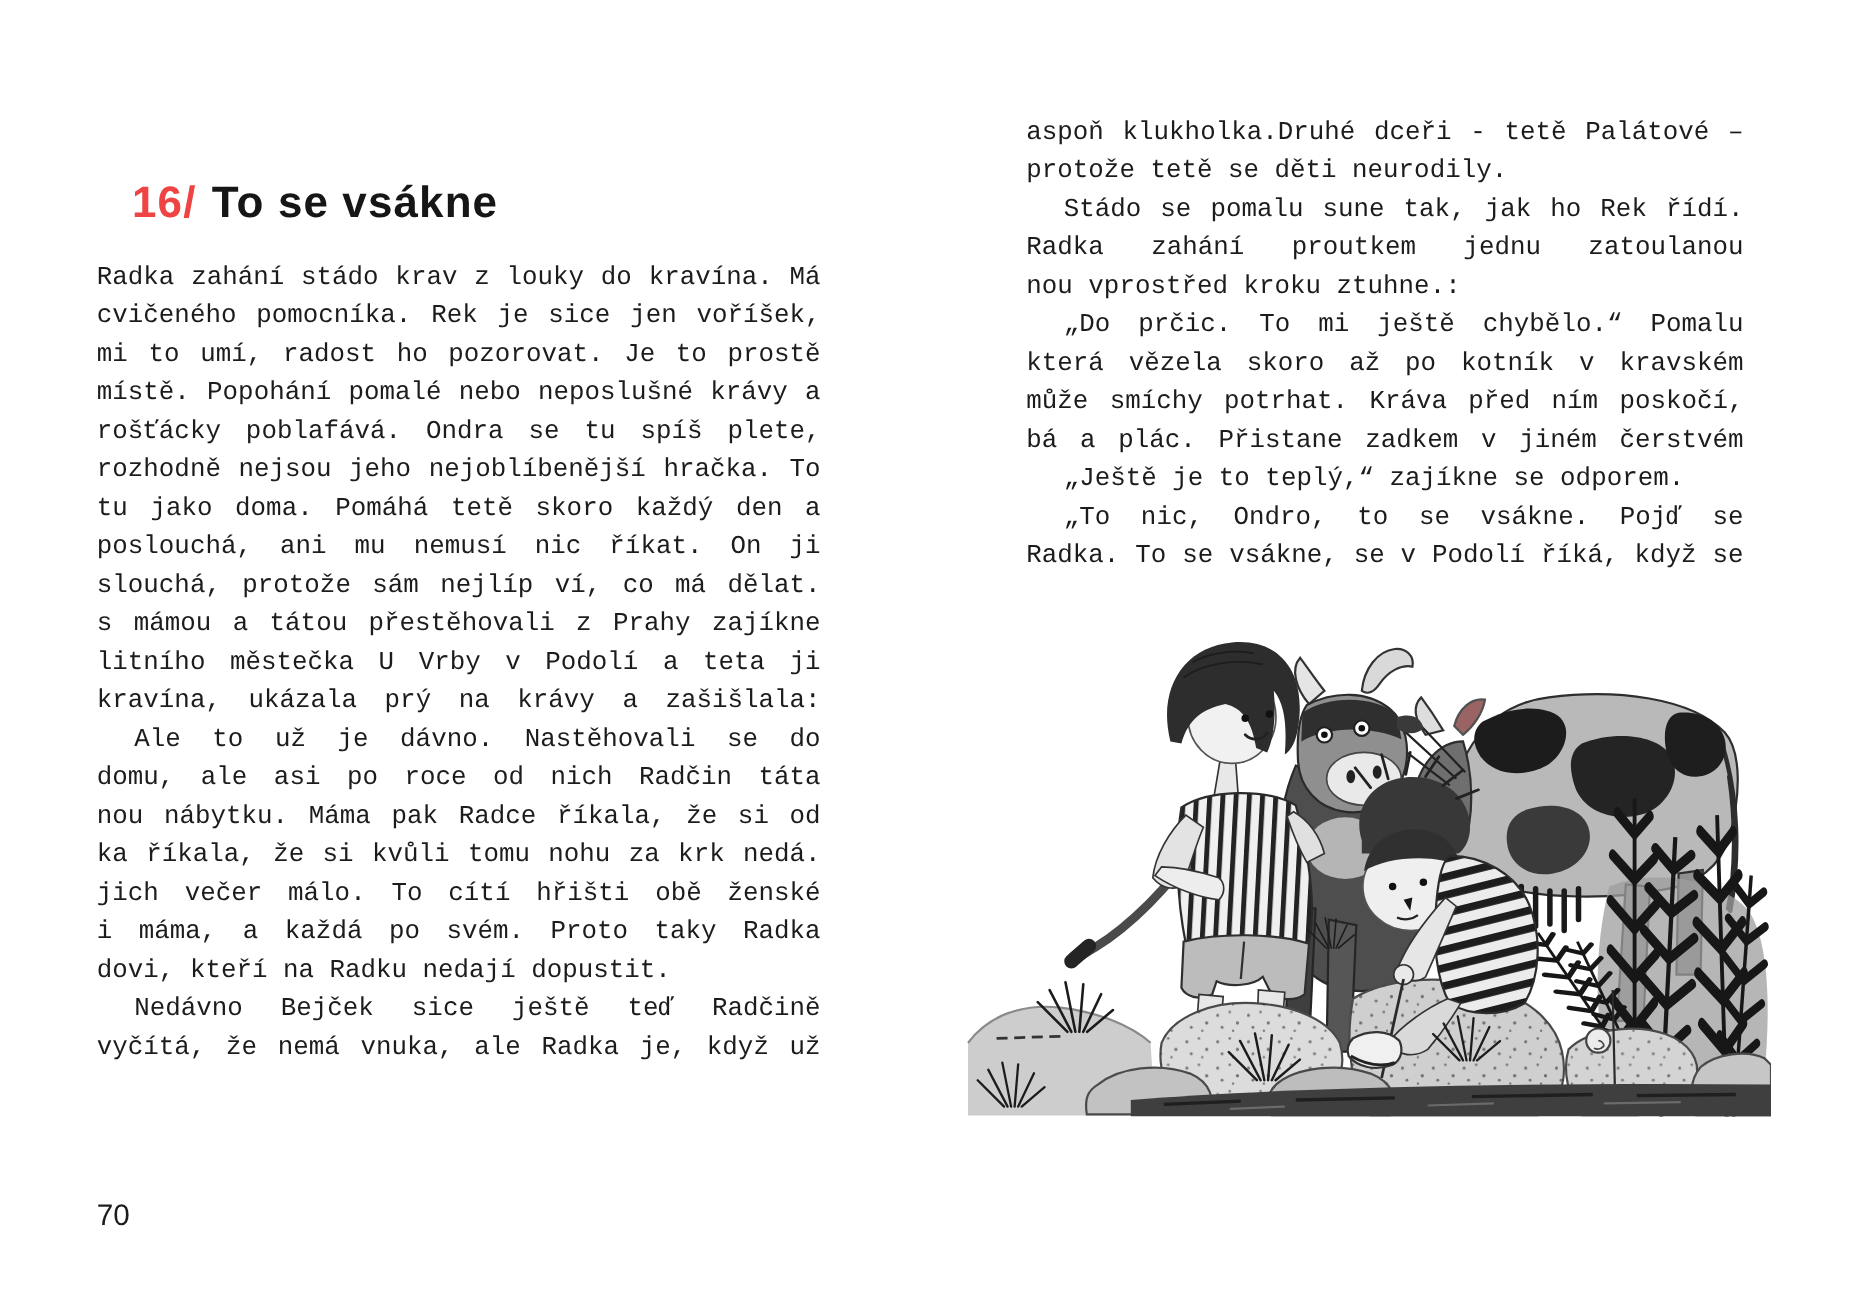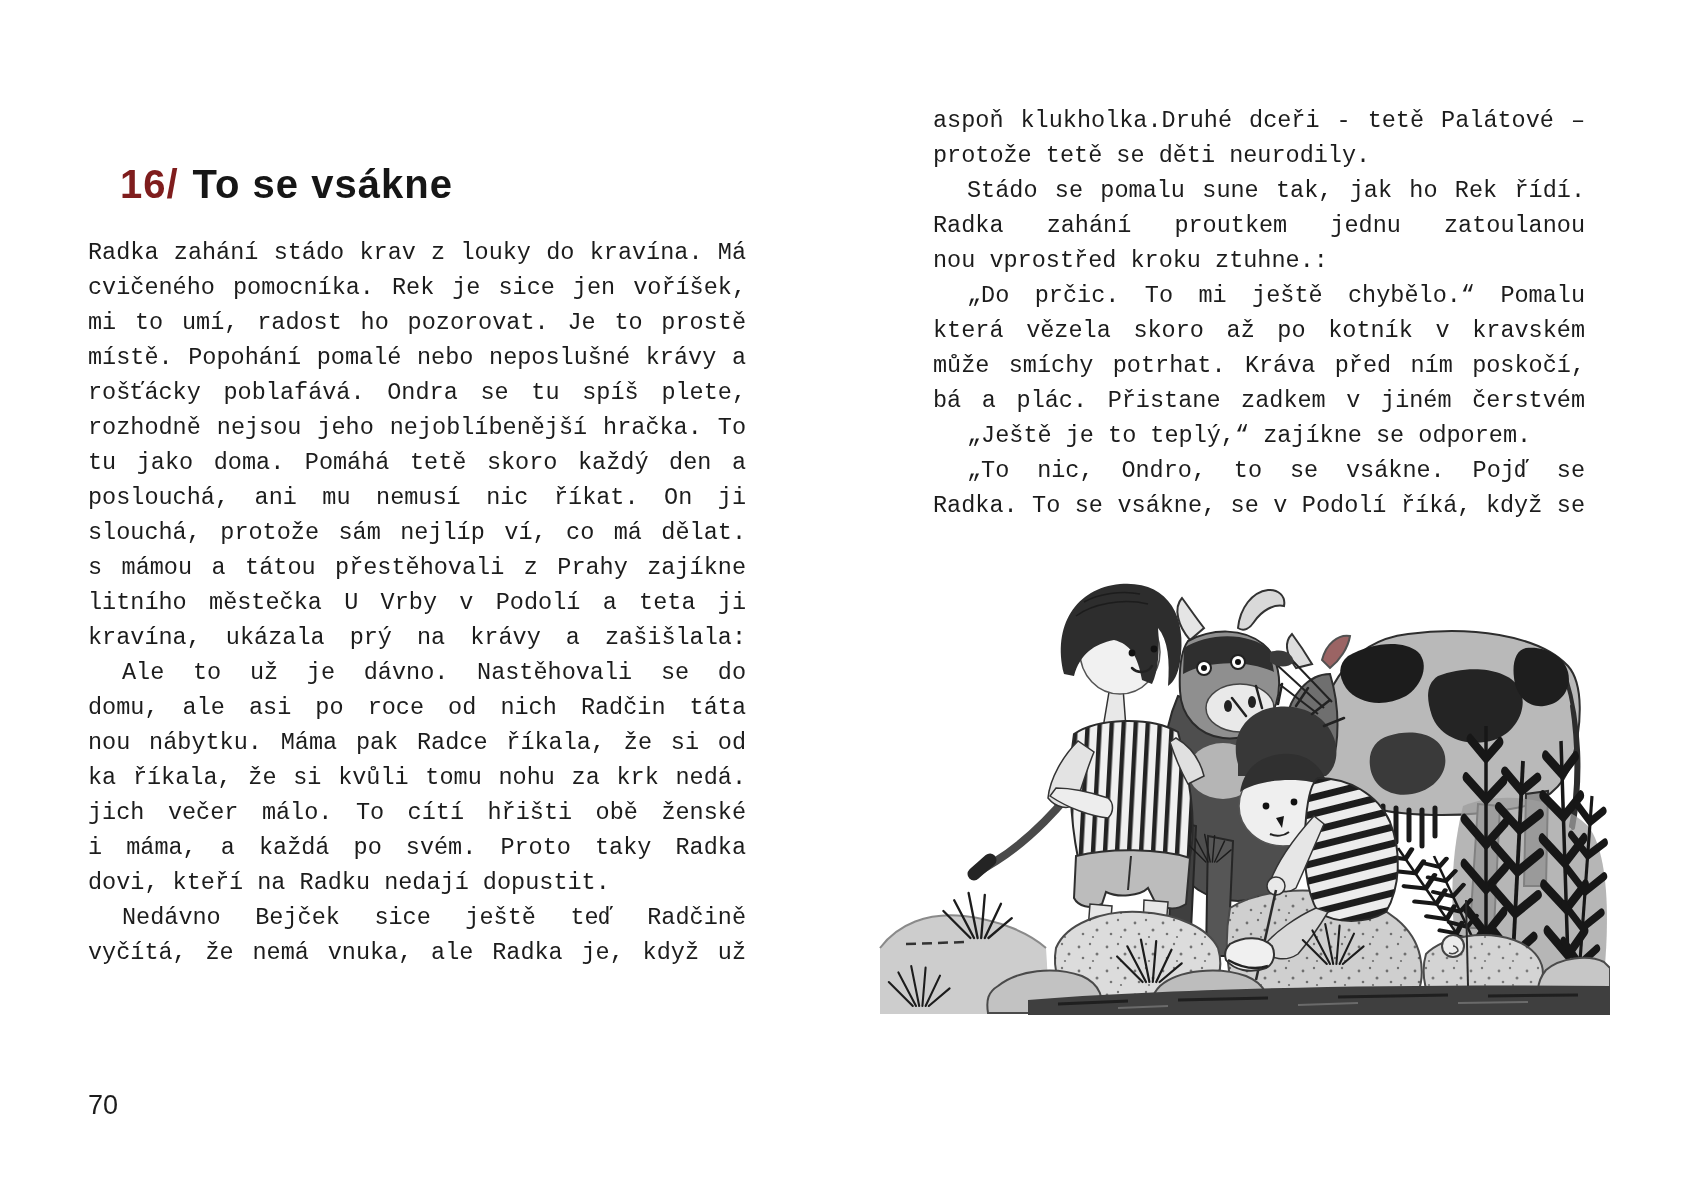--- a/index.html
+++ b/index.html
@@ -1,20 +1,20 @@
 <!DOCTYPE html>
 <html><head>
 <meta charset="utf-8">
 <style>
   html,body{margin:0;padding:0;background:#ffffff;}
   .spread{position:relative;width:1682px;height:1181px;background:#ffffff;overflow:hidden;
           font-family:"Liberation Serif", serif;color:#1c1c1c;}
   .chapter-heading{position:absolute;left:120px;top:160px;height:48px;line-height:48px;
           font-family:"Liberation Sans", sans-serif;font-weight:bold;font-size:40px;letter-spacing:1px;}
-  .chapter-number{color:#7f1d1d;margin-right:14px;margin-top:28px;}
+  .chapter-number{color:#ef4444;margin-right:14px;margin-top:28px;}
   .chapter-title{color:#161616;text-align:center;}
   .text-column{position:absolute;font-size:23.5px;font-family:Liberation Mono, monospace;}
   .text-column .line{height:35px;line-height:35px;text-align:justify;text-align-last:justify;overflow:hidden;}
   .text-column .line.end{text-align-last:left;}
   .text-column .line.indent{text-indent:34px;}
   .col-left{left:88px;top:235px;width:658px;}
   .col-right{left:933px;top:103px;width:652px;}
   .page-number{position:absolute;left:88px;top:1090px;width:658px;text-align:left;
           font-family:"Liberation Sans", sans-serif;font-size:27px;color:#1c1c1c;}
   .illustration{position:absolute;left:878px;top:556px;width:732px;height:459px;}

